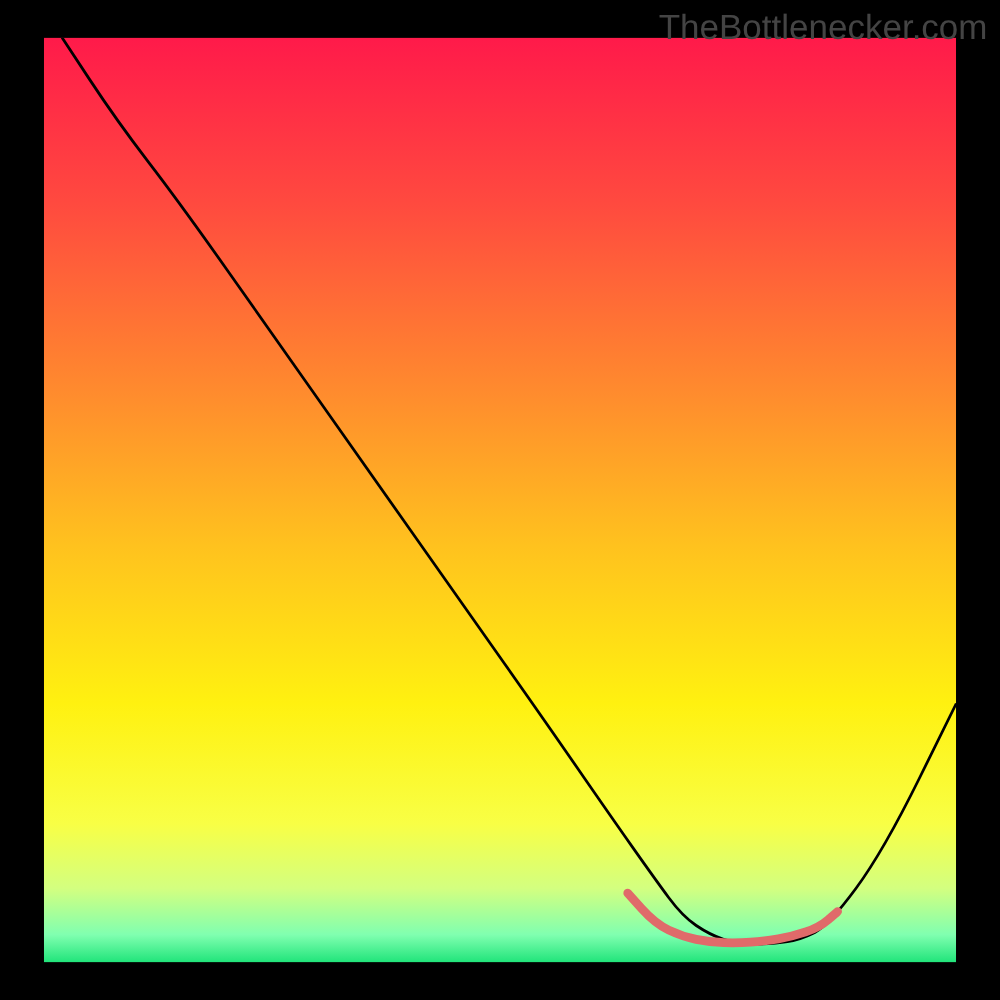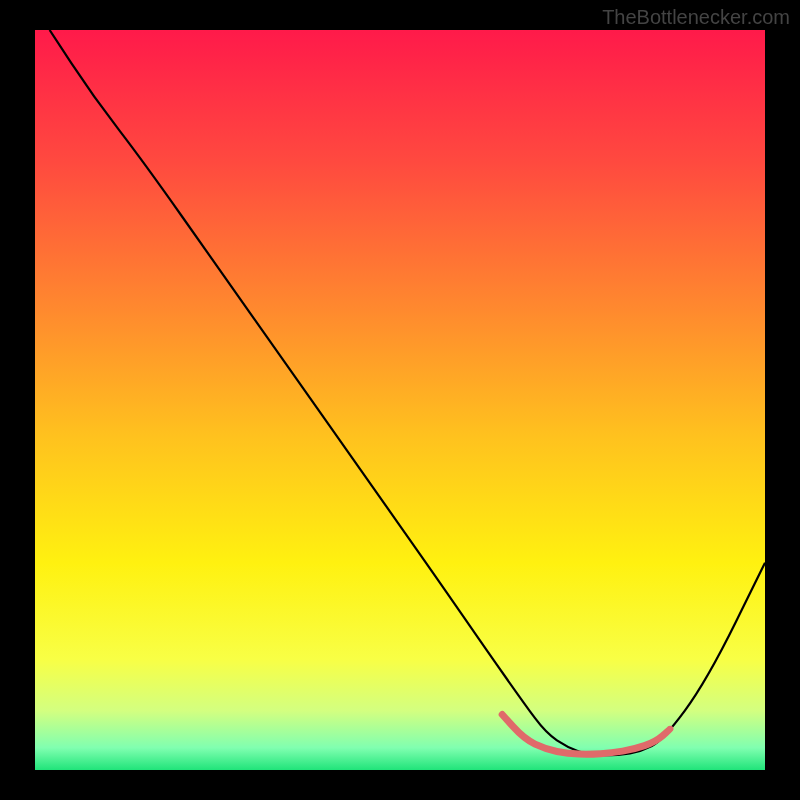--- a/index.html
+++ b/index.html
@@ -8,21 +8,21 @@
     height: 800px;
     background: #000;
     position: relative;
     font-family: Arial, sans-serif;
   }
   .watermark {
     position: absolute;
     top: 6px;
     right: 10px;
     color: #444;
-    font-size: 20px;
+    font-size: 28px;
     font-weight: 500;
     z-index: 10;
   }
   .chart-area {
     position: absolute;
     left: 35px;
     top: 30px;
     width: 730px;
     height: 740px;
     overflow: hidden;

